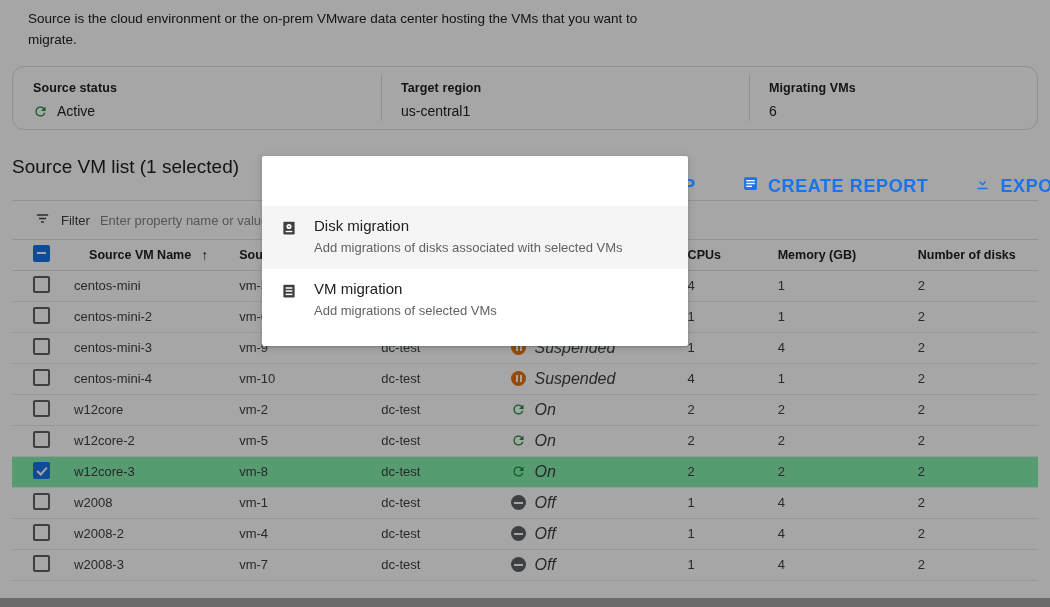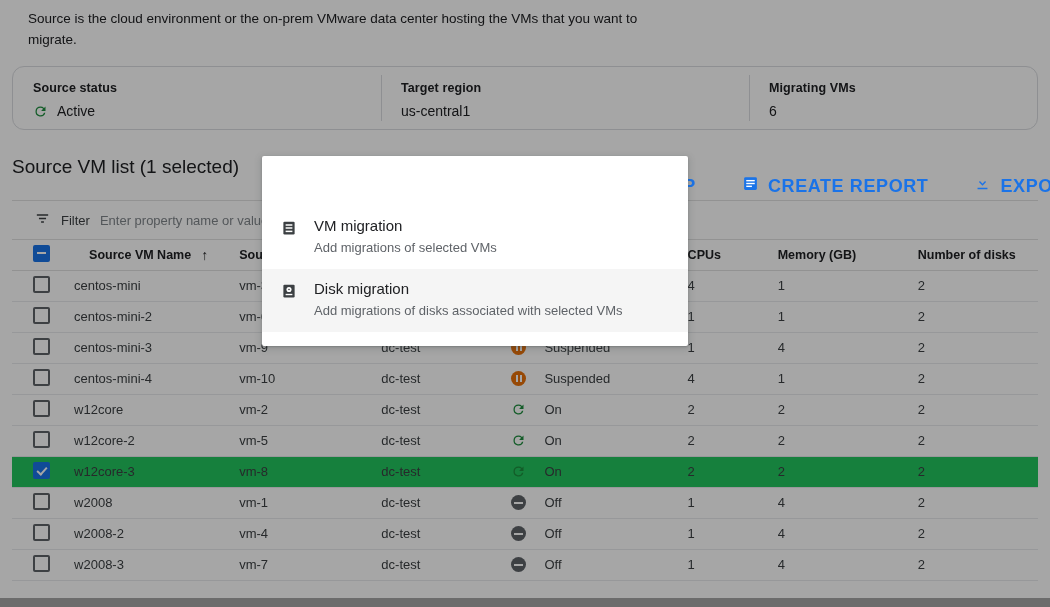--- a/index.html
+++ b/index.html
@@ -161,21 +161,21 @@
     box-sizing: border-box;
   }
   table.vmtable th {
     font-weight: bold;
     color: #202124;
     font-size: 12.5px;
     height: 30px;
     border-bottom: 1px solid #e0e0e0;
   }
   table.vmtable td { border-bottom: 1px solid #e8eaed; }
-  tr.row-selected td { background: #22c55e; }
+  tr.row-selected td { background: #86efac; }
 
   .col-cb   { width: 62px; }
   .col-name { width: 165px; }
   .col-srcid{ width: 142px; }
   .col-dc   { width: 130px; }
   .col-pw   { width: 176px; }
   .col-cpu  { width: 90px; }
   .col-mem  { width: 140px; }
   .col-disk { width: 120px; }
 
@@ -213,22 +213,23 @@
   .cb.indet::after {
     content: "";
     position: absolute;
     left: 2px; top: 5.5px;
     width: 9px; height: 2px;
     background: #fff;
   }
 
   
   .pw {
-    display: flex; align-items: center; gap: 18px;
-    font-size: 13px;
+    display: flex; align-items: center; gap: 8px;
+    font-size: 16px;
+    font-style: italic;
   }
   .dot {
     width: 15px; height: 15px; flex: none;
     border-radius: 50%;
     position: relative;
   }
   .dot.suspended { background: #e8710a; }
   .dot.suspended::before,
   .dot.suspended::after {
     content:""; position:absolute; top:4px;
@@ -566,44 +567,44 @@
       <svg width="17" height="17" viewBox="0 0 24 24">
           <path fill="#1a73e8" d="M12 3v9.2l3.6-3.6 1.4 1.4L12 15 7 10l1.4-1.4L12 12.2V3zM5 18h14v2H5z"></path>
         </svg>
     </span>
     <span>EXPORT</span>
   </button>
 </div>
 
 <div id="menu">
   <div class="menu-head"></div>
+  <div class="menu-item hover">
+    <span class="mi-icon">
+      <svg width="18" height="18" viewBox="0 0 24 24">
+          <rect x="4.5" y="3.5" width="15" height="17" rx="1.6" fill="#3c4043"></rect>
+          <circle cx="12" cy="10" r="3.4" fill="#fff"></circle>
+          <circle cx="12" cy="10" r="1.1" fill="#3c4043"></circle>
+          <rect x="7.5" y="15.8" width="9" height="1.8" fill="#fff"></rect>
+        </svg>
+    </span>
+    <div>
+      <div class="mi-title">Disk migration</div>
+      <div class="mi-sub">Add migrations of disks associated with selected VMs</div>
+    </div>
+  </div>
   <div class="menu-item">
     <span class="mi-icon">
       <svg width="18" height="18" viewBox="0 0 24 24">
           <rect x="4.5" y="3.5" width="15" height="17" rx="1.6" fill="#3c4043"></rect>
           <rect x="7.5" y="7" width="9" height="2" fill="#fff"></rect>
           <rect x="7.5" y="11" width="9" height="2" fill="#fff"></rect>
           <rect x="7.5" y="15.5" width="9" height="2" fill="#fff"></rect>
         </svg>
     </span>
     <div>
       <div class="mi-title">VM migration</div>
       <div class="mi-sub">Add migrations of selected VMs</div>
     </div>
   </div>
-  <div class="menu-item hover">
-    <span class="mi-icon">
-      <svg width="18" height="18" viewBox="0 0 24 24">
-          <rect x="4.5" y="3.5" width="15" height="17" rx="1.6" fill="#3c4043"></rect>
-          <circle cx="12" cy="10" r="3.4" fill="#fff"></circle>
-          <circle cx="12" cy="10" r="1.1" fill="#3c4043"></circle>
-          <rect x="7.5" y="15.8" width="9" height="1.8" fill="#fff"></rect>
-        </svg>
-    </span>
-    <div>
-      <div class="mi-title">Disk migration</div>
-      <div class="mi-sub">Add migrations of disks associated with selected VMs</div>
-    </div>
-  </div>
   <div class="menu-foot"></div>
 </div>
 
 <div id="bottom-strip"></div>
 
 </body></html>

